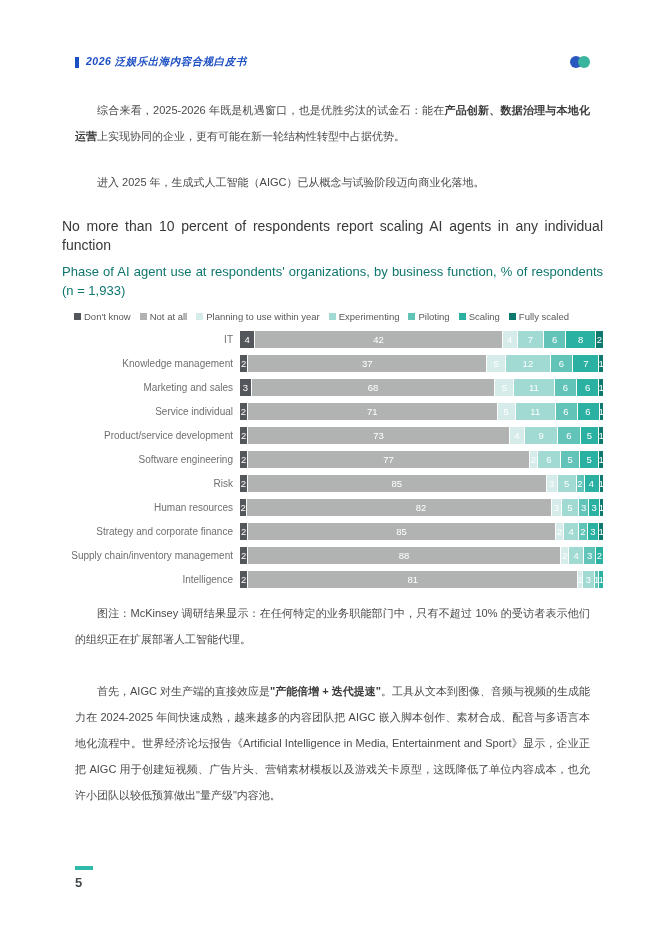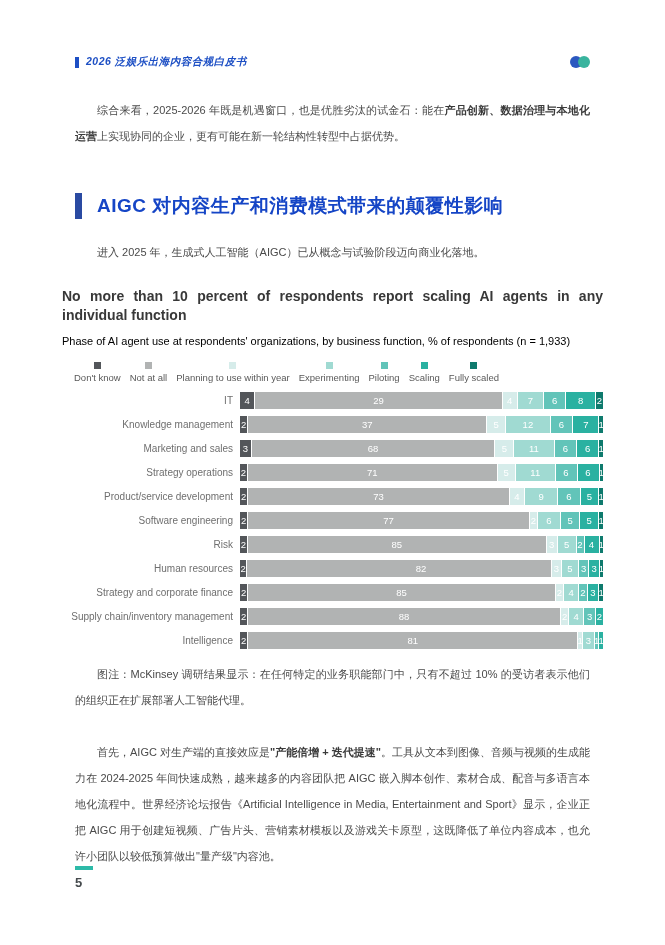--- a/index.html
+++ b/index.html
@@ -46,33 +46,33 @@
   .section-heading .bar {
     width: 7px; height: 26px; background: #2a4aa2; margin-right: 15px; flex: none;
   }
   .section-heading h1 {
     font-size: 19px; font-weight: 700; color: #1545c6; letter-spacing: 0.5px;
   }
   .lead { margin-top: 20px; }
   
   .chart { margin-top: 22px; margin-left: -13px; margin-right: -13px; }
   .chart-title {
-    font-size: 14px; font-weight: 700; color: #383838;
+    font-size: 14px; font-weight: 400; color: #383838;
     line-height: 19px; text-align: justify;
   }
   .chart-subtitle {
     margin-top: 7px;
-    font-size: 11px; color: #000000; line-height: 19px; text-align: justify;
+    font-size: 13px; color: #0f766e; line-height: 19px; text-align: justify;
   }
   .chart-legend {
     margin-top: 11px; padding-left: 12px;
     display: flex; align-items: center; gap: 9px;
     font-size: 9.5px; color: #595959; white-space: nowrap;
   }
-  .legend-item { display: inline-flex; align-items: center; gap: 3px; flex-direction: column; }
+  .legend-item { display: inline-flex; align-items: center; gap: 3px; }
   .legend-item .swatch { width: 7px; height: 7px; display: inline-block; flex: none; }
   .chart-rows { margin-top: 9px; }
   .chart-row { display: flex; align-items: center; margin-bottom: 7px; }
   .row-label {
     width: 178px; flex: none;
     font-size: 10px; color: #6f6f6f;
     text-align: right; padding-right: 7px; white-space: nowrap;
   }
   .row-bars {
     flex: 1; height: 17px;
@@ -100,24 +100,20 @@
     <div class="header-marker"></div>
     <div class="header-title">2026 泛娱乐出海内容合规白皮书</div>
     <div class="header-logo">
       <div class="circle blue"></div>
       <div class="circle teal"></div>
     </div>
   </div>
 
   <p class="para intro"><span>综合来看，2025-2026 年既是机遇窗口，也是优胜劣汰的试金石：能在</span><b>产品创新、数据治理与本地化运营</b><span>上实现协同的企业，更有可能在新一轮结构性转型中占据优势。</span></p>
 
-  <div class="section-heading">
-    <div class="bar"></div>
-    <h1>AIGC 对内容生产和消费模式带来的颠覆性影响</h1>
-  </div>
 
   <p class="para lead">进入 2025 年，生成式人工智能（AIGC）已从概念与试验阶段迈向商业化落地。</p>
 
   <div class="chart">
     <div class="chart-title">No more than 10 percent of respondents report scaling AI agents in any individual function</div>
     <div class="chart-subtitle">Phase of AI agent use at respondents' organizations, by business function, % of respondents (n = 1,933)</div>
     <div class="chart-legend">
         <span class="legend-item">
           <span class="swatch" style="background: rgb(83, 86, 90);"></span>
           <span>Don't know</span>
@@ -148,21 +144,21 @@
         </span>
       </div>
     <div class="chart-rows">
         <div class="chart-row">
           <div class="row-label">IT</div>
           <div class="row-bars">
             <div class="seg" style="flex: 4 1 0px; background: rgb(83, 86, 90);">
               <span>4</span>
             </div>
             <div class="seg" style="flex: 69 1 0px; background: rgb(177, 179, 179);">
-              <span>29</span>
+              <span>42</span>
             </div>
             <div class="seg" style="flex: 4 1 0px; background: rgb(214, 236, 234);">
               <span>4</span>
             </div>
             <div class="seg" style="flex: 7 1 0px; background: rgb(160, 218, 210);">
               <span>7</span>
             </div>
             <div class="seg" style="flex: 6 1 0px; background: rgb(98, 196, 185);">
               <span>6</span>
             </div>
@@ -220,21 +216,21 @@
             </div>
             <div class="seg" style="flex: 6 1 0px; background: rgb(42, 177, 161);">
               <span>6</span>
             </div>
             <div class="seg" style="flex: 1 1 0px; background: rgb(14, 122, 109);">
               <span>1</span>
             </div>
           </div>
         </div>
         <div class="chart-row">
-          <div class="row-label">Strategy operations</div>
+          <div class="row-label">Service individual</div>
           <div class="row-bars">
             <div class="seg" style="flex: 2 1 0px; background: rgb(83, 86, 90);">
               <span>2</span>
             </div>
             <div class="seg" style="flex: 71 1 0px; background: rgb(177, 179, 179);">
               <span>71</span>
             </div>
             <div class="seg" style="flex: 5 1 0px; background: rgb(214, 236, 234);">
               <span>5</span>
             </div>

